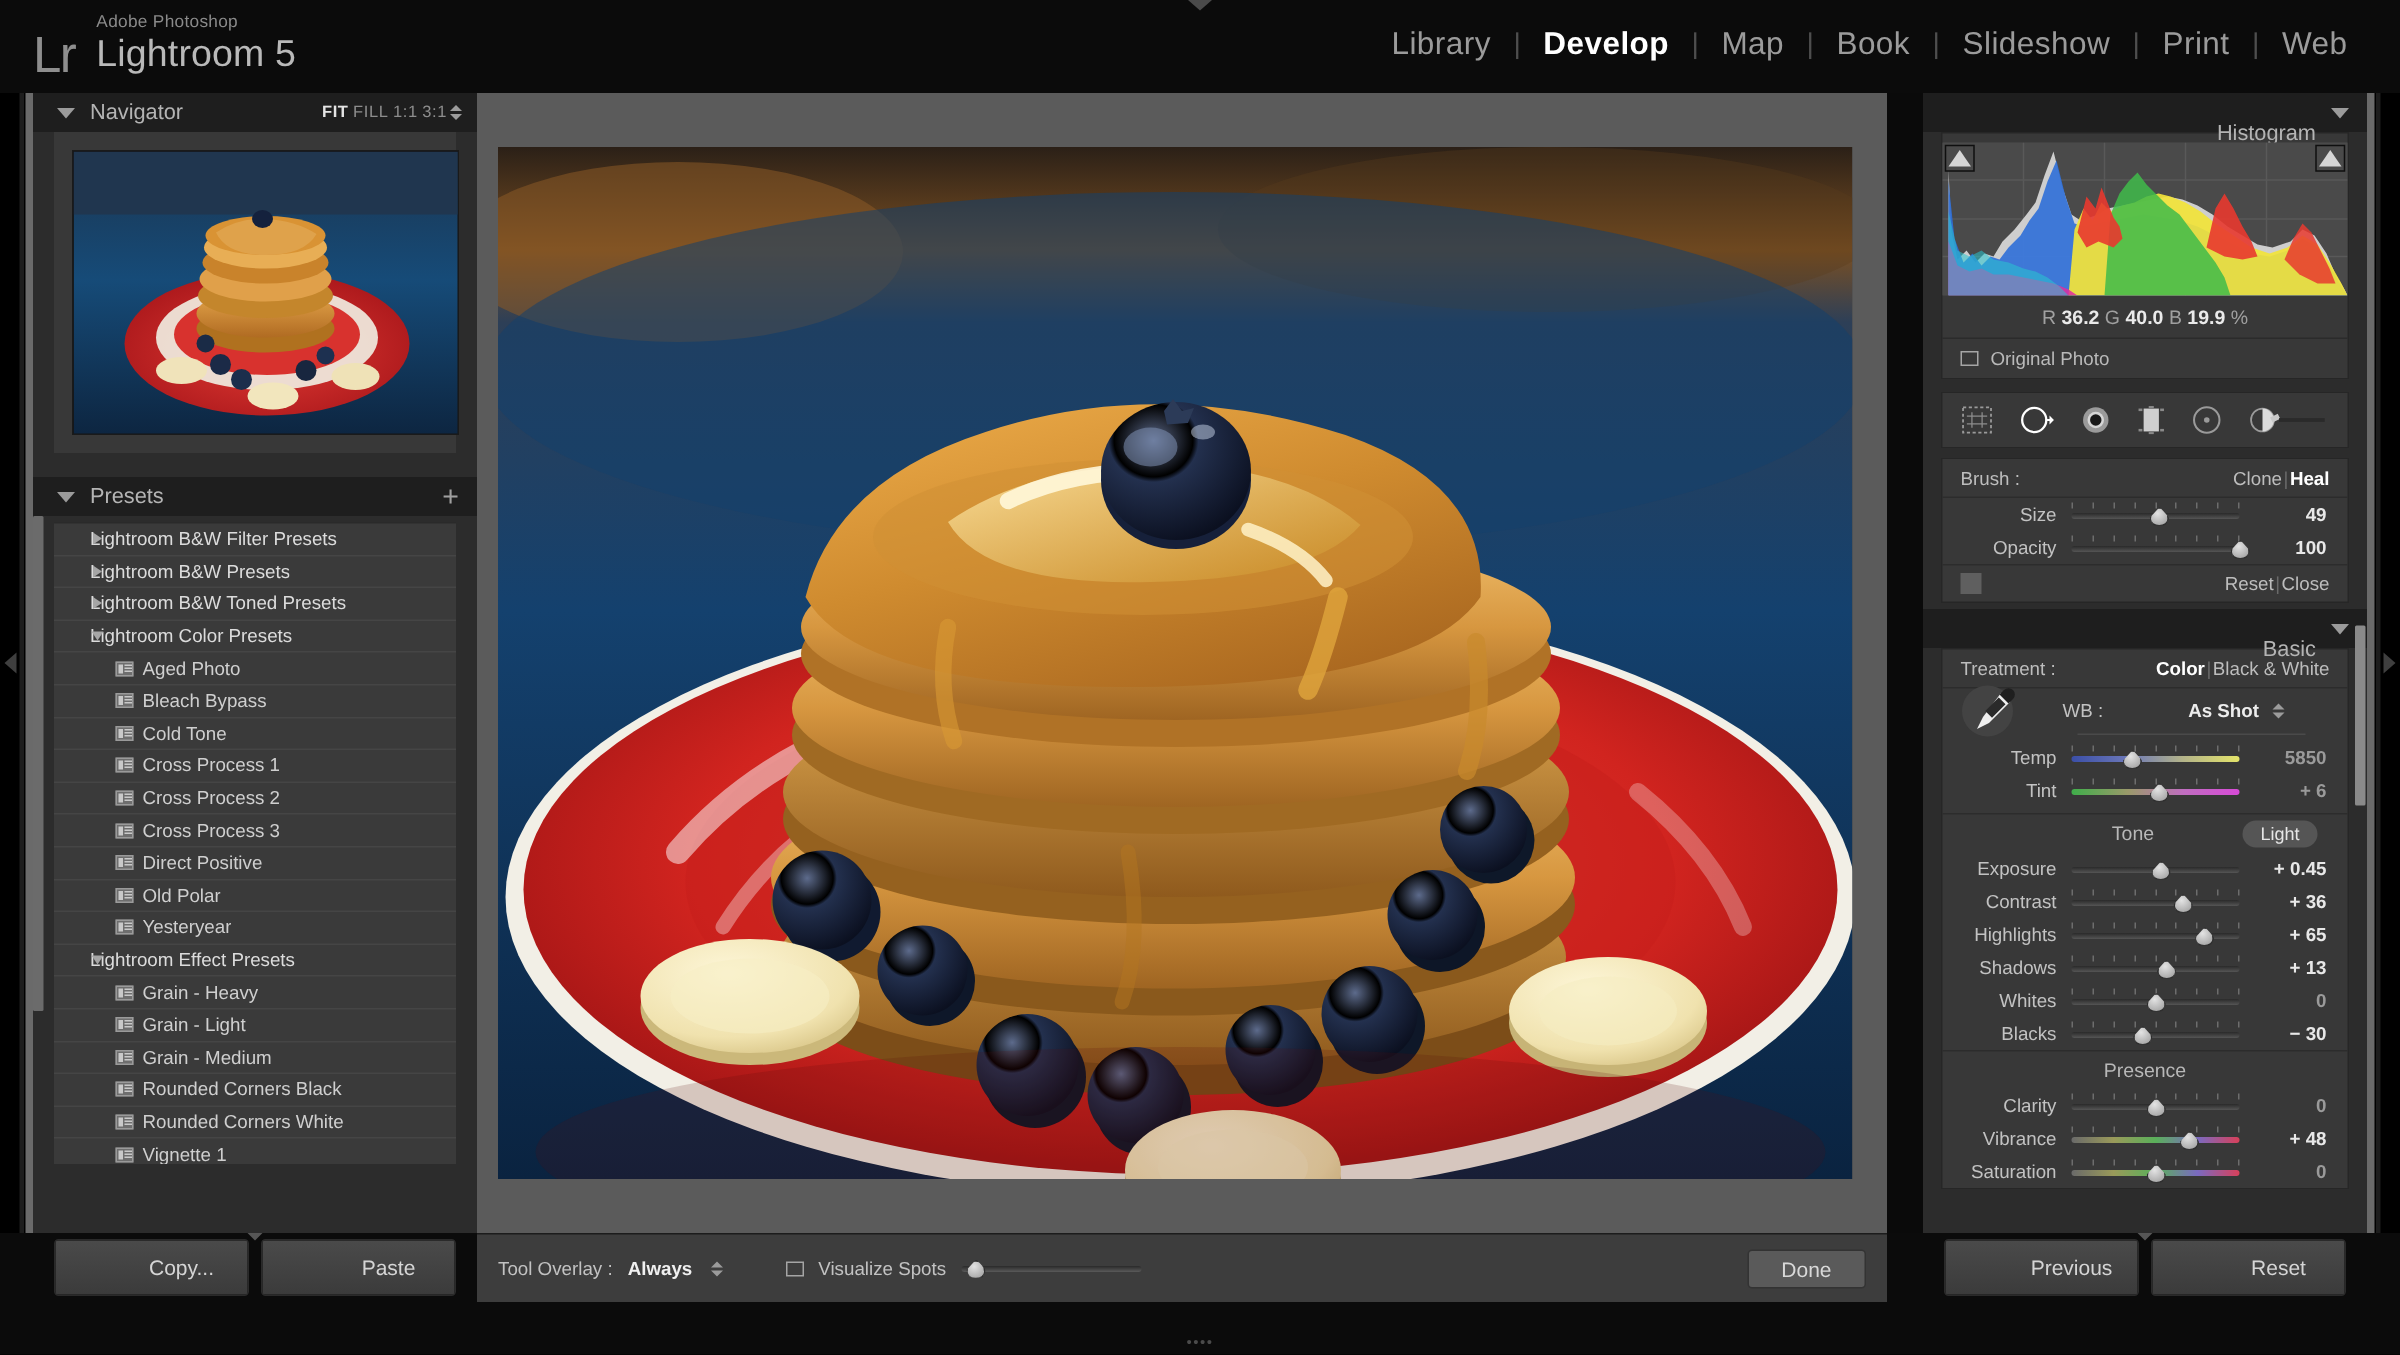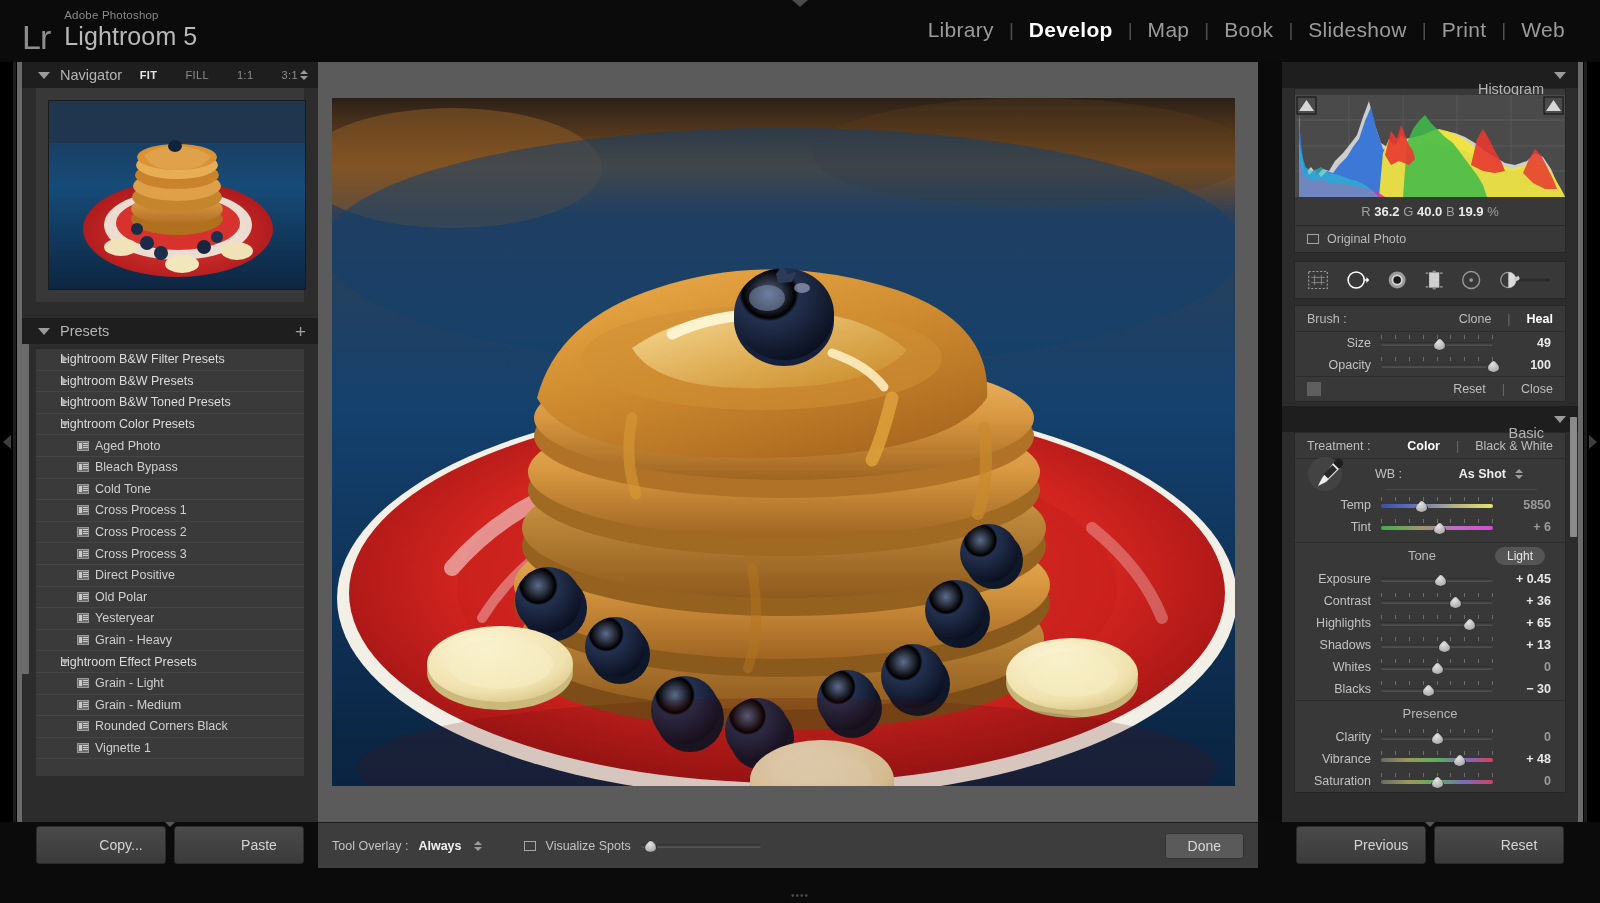--- a/index.html
+++ b/index.html
@@ -75,21 +75,21 @@
   }
   .panel-head {
     height: 26px; display: flex; align-items: center; background: #1e1e1e;
     padding: 0 10px 0 16px; position: relative;
   }
   .panel-head .tri {
     width: 0; height: 0; border-left: 6px solid transparent; border-right: 6px solid transparent;
     border-top: 7px solid #9b9b9b; margin-right: 10px;
   }
   .panel-head .title { font-size: 14.5px; color: #b4b4b4; font-weight: 400; }
-  .nav-zoom { margin-left: auto; display: flex; align-items: center; gap: 28px; }
+  .nav-zoom { margin-left: auto; display: flex; align-items: center; gap: 3px; }
   .nav-zoom span { font-size: 11px; color: #8d8d8d; letter-spacing: 0.4px; }
   .nav-zoom span.on { color: #e4e4e4; font-weight: bold; }
   .spin { display: inline-flex; flex-direction: column; gap: 2px; margin-left: 2px; }
   .spin i { width: 0; height: 0; border-left: 4px solid transparent; border-right: 4px solid transparent; }
   .spin i.up { border-bottom: 4px solid #9b9b9b; }
   .spin i.dn { border-top: 4px solid #9b9b9b; }
 
   .nav-body { background: #383838; padding: 12px; margin: 0 14px 0 14px; }
   .nav-preview-wrap {
     position: relative; width: 258px; height: 190px; overflow: hidden; background: #111;
@@ -151,21 +151,21 @@
   .rgb-line { text-align: center; font-size: 13px; color: #a0a0a0; padding: 7px 0 6px; }
   .rgb-line b { color: #eaeaea; font-weight: bold; }
   .orig-row { border-top: 1px solid #2b2b2b; padding: 6px 0 6px 12px; display: flex; align-items: center; gap: 8px; font-size: 12.5px; color: #b9b9b9;}
   .chk { width: 12px; height: 10px; border: 1px solid #a5a5a5; }
 
   .tool-strip { margin: 8px 12px 0; background: #383838; border: 1px solid #262626; height: 38px; display: flex; align-items: center; padding: 0 12px; gap: 17px;}
 
   .panel-sec { margin: 6px 12px 0; background: #383838; border: 1px solid #262626; }
   .sec-row { display: flex; align-items: center; height: 25px; padding: 0 12px; font-size: 12.5px; color: #bdbdbd; }
   .sec-div { border-top: 1px solid #2c2c2c; }
-  .sec-row .right { margin-left: auto; display: flex; align-items: center; gap: 16px; }
+  .sec-row .right { margin-left: auto; display: flex; align-items: center; gap: 1px; }
   .sec-row .opt { color: #bdbdbd; }
   .sec-row .opt.on { color: #ffffff; font-weight: bold; }
   .vsep { color: #6a6a6a; }
 
   .slider-row { display: flex; align-items: center; height: 22px; padding: 0 12px; }
   .sl-label { width: 74px; text-align: right; font-size: 12.5px; color: #c2c2c2; padding-right: 10px; }
   .sl-track-wrap { position: relative; width: 112px; height: 18px; }
   .sl-ticks { position: absolute; left: 0; top: 1px; width: 112px; height: 4px; display: flex; justify-content: space-between; }
   .sl-ticks i { width: 1px; height: 4px; background: #6d6d6d; }
   .sl-track { position: absolute; left: 0; top: 8px; width: 112px; height: 4px; background: linear-gradient(#2a2a2a,#555); border-radius: 2px; }
@@ -368,39 +368,43 @@
               <span class="lbl">Direct Positive</span>
             </div>
             <div class="preset-row item">
               <span class="ic"></span>
               <span class="lbl">Old Polar</span>
             </div>
             <div class="preset-row item">
               <span class="ic"></span>
               <span class="lbl">Yesteryear</span>
             </div>
-            <div class="preset-row item">
-              <span class="ic"></span>
-              <span class="lbl">Grain - Heavy</span>
-            </div>
             <div class="preset-row group">
               <span class="tri-d"></span>
               <span class="lbl">Lightroom Effect Presets</span>
             </div>
             <div class="preset-row item">
               <span class="ic"></span>
+              <span class="lbl">Grain - Heavy</span>
+            </div>
+            <div class="preset-row item">
+              <span class="ic"></span>
               <span class="lbl">Grain - Light</span>
             </div>
             <div class="preset-row item">
               <span class="ic"></span>
               <span class="lbl">Grain - Medium</span>
             </div>
             <div class="preset-row item">
               <span class="ic"></span>
               <span class="lbl">Rounded Corners Black</span>
+            </div>
+            <div class="preset-row item">
+              <span class="ic"></span>
+              <span class="lbl">Rounded Corners White</span>
             </div>
             <div class="preset-row item">
               <span class="ic"></span>
               <span class="lbl">Vignette 1</span>
             </div>
           </div>
       </div>
 
       <div class="lp-scroll"></div>
     </div>

